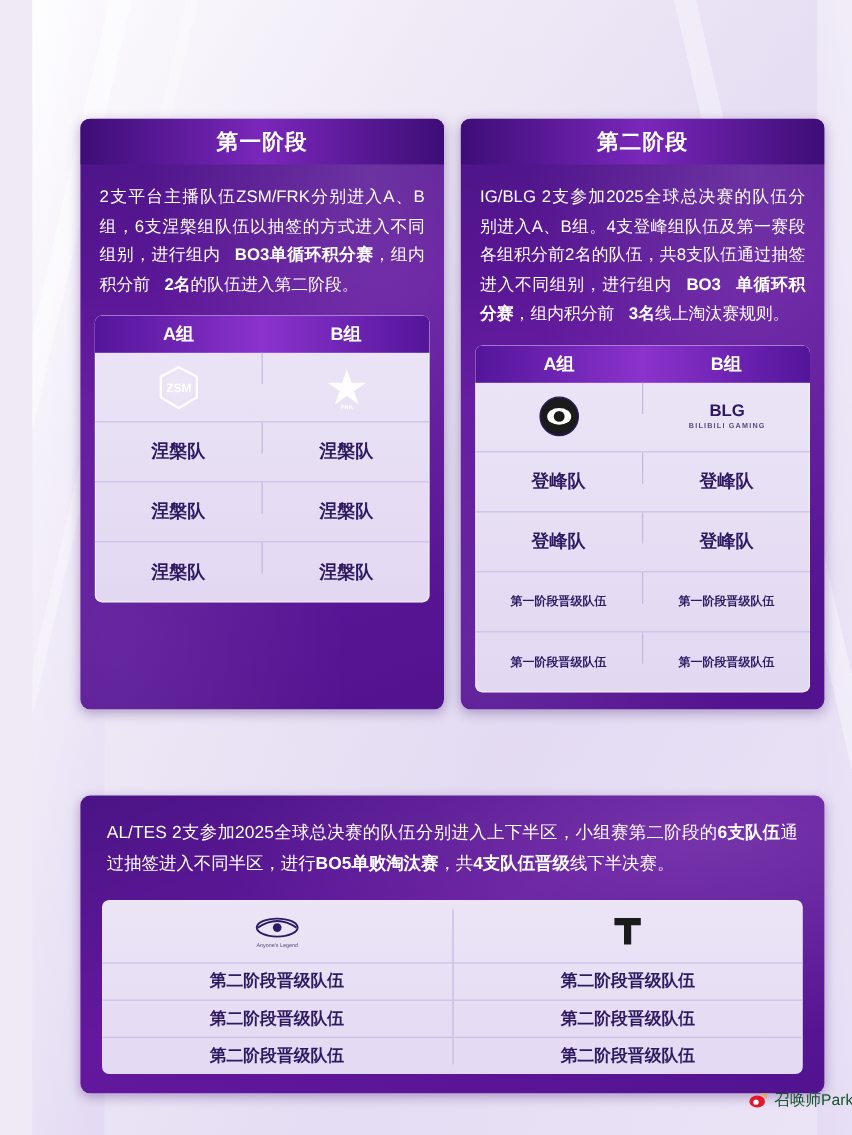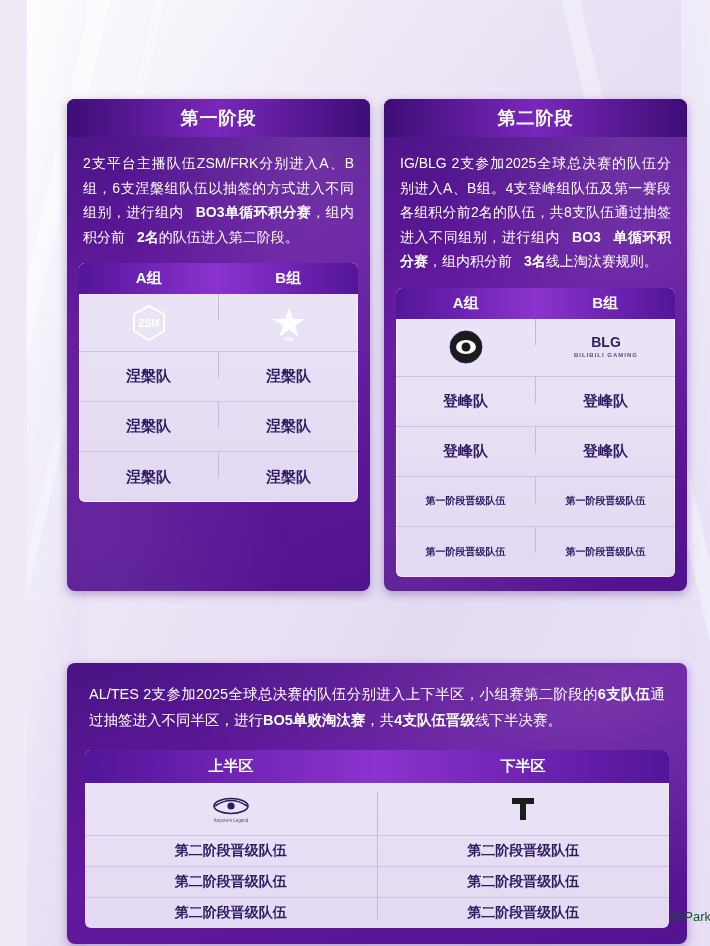--- a/index.html
+++ b/index.html
@@ -343,24 +343,20 @@
   </div>
 
   <div class="title-main2">线上淘汰赛规则</div>
 
   <div class="panel">
     <div class="panel-body">
       <span>AL/TES 2支参加2025全球总决赛的队伍分别进入上下半区，小组赛第二阶段的</span><b>6支队伍</b><span>通过抽签进入不同半区，进行</span><b>BO5单败淘汰赛</b><span>，共</span><b>4支队伍晋级</b><span>线下半决赛。</span>
     </div>
 
     <div class="panel-bracket">
-      <div class="pb-head">
-        <div>上半区</div>
-        <div>下半区</div>
-      </div>
       <div class="pb-cols">
         <div class="pb-col">
           <div class="pb-logo">
             <span class="logo" style="width:60px">
               <svg width="60" height="40" viewBox="0 0 60 40">
                 <ellipse cx="30" cy="17" rx="17" ry="7.5" fill="none" stroke="#2e1a63" stroke-width="1.6"></ellipse>
                 <path d="M14 17 q16 -11 32 0" fill="none" stroke="#2e1a63" stroke-width="1.6"></path>
                 <circle cx="30" cy="17" r="3.6" fill="#2e1a63"></circle>
                 <text x="30" y="33" font-size="4.5" fill="#5a4a80" text-anchor="middle" font-family="Liberation Sans, sans-serif">Anyone's Legend</text>
               </svg>

